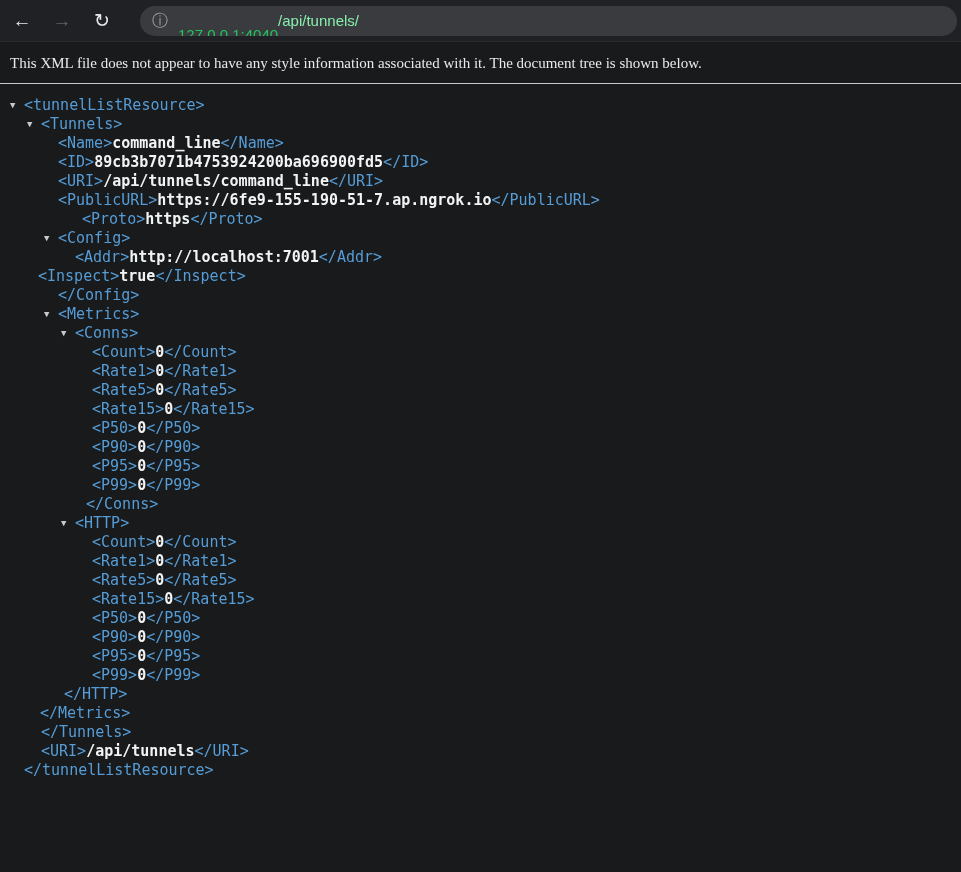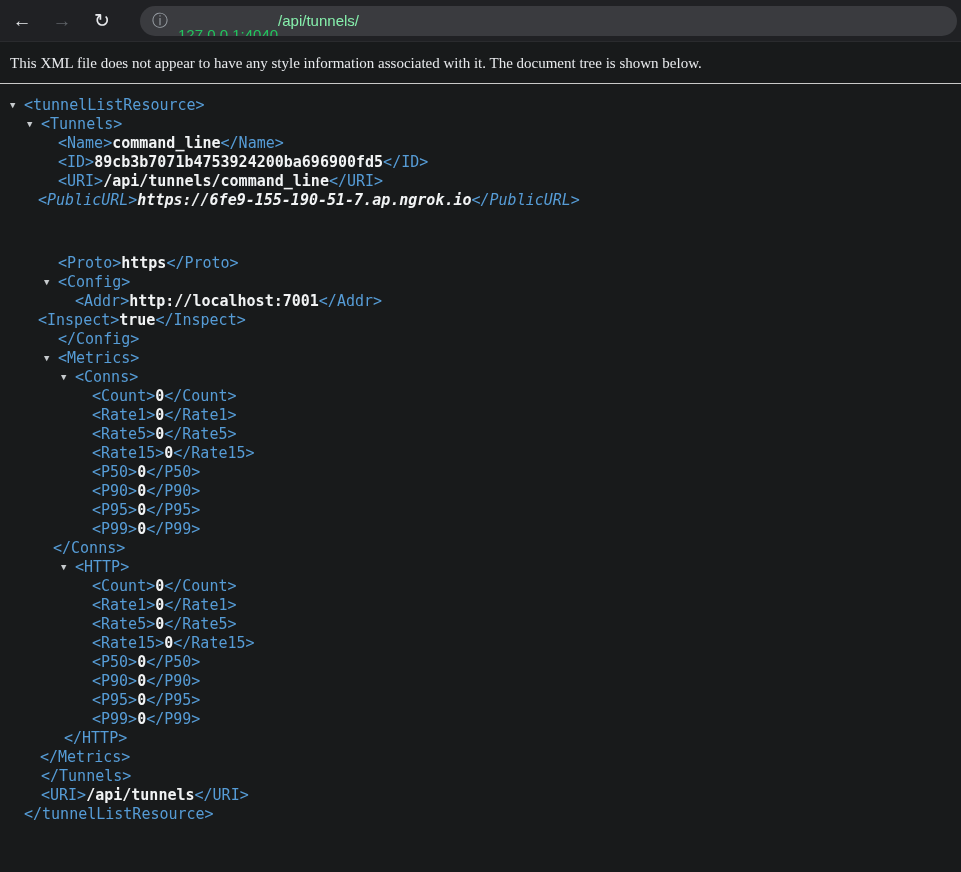--- a/index.html
+++ b/index.html
@@ -102,37 +102,37 @@
 
 <div class="page">
   <div class="notice">This XML file does not appear to have any style information associated with it. The document tree is shown below.</div>
   <hr class="divider">
   <div class="tree">
       <div class="line" style="padding-left: 24px;"><span class="arrow" style="left: 10px;">▼</span><span class="tag">&lt;tunnelListResource&gt;</span></div>
       <div class="line" style="padding-left: 41px;"><span class="arrow" style="left: 27px;">▼</span><span class="tag">&lt;Tunnels&gt;</span></div>
       <div class="line" style="padding-left: 58px;"><span class="tag">&lt;Name&gt;</span><span class="text">command_line</span><span class="tag">&lt;/Name&gt;</span></div>
       <div class="line" style="padding-left: 58px;"><span class="tag">&lt;ID&gt;</span><span class="text">89cb3b7071b4753924200ba696900fd5</span><span class="tag">&lt;/ID&gt;</span></div>
       <div class="line" style="padding-left: 58px;"><span class="tag">&lt;URI&gt;</span><span class="text">/api/tunnels/command_line</span><span class="tag">&lt;/URI&gt;</span></div>
-      <div class="line" style="padding-left: 38px; font-style: italic;"><span class="tag">&lt;PublicURL&gt;</span><span class="text">https://6fe9-155-190-51-7.ap.ngrok.io</span><span class="tag">&lt;/PublicURL&gt;</span></div>
-      <div class="line" style="padding-left: 58px; margin-top: 44px;"><span class="tag">&lt;Proto&gt;</span><span class="text">https</span><span class="tag">&lt;/Proto&gt;</span></div>
+      <div class="line" style="padding-left: 58px;"><span class="tag">&lt;PublicURL&gt;</span><span class="text">https://6fe9-155-190-51-7.ap.ngrok.io</span><span class="tag">&lt;/PublicURL&gt;</span></div>
+      <div class="line" style="padding-left: 82px;"><span class="tag">&lt;Proto&gt;</span><span class="text">https</span><span class="tag">&lt;/Proto&gt;</span></div>
       <div class="line" style="padding-left: 58px;"><span class="arrow" style="left: 44px;">▼</span><span class="tag">&lt;Config&gt;</span></div>
       <div class="line" style="padding-left: 75px;"><span class="tag">&lt;Addr&gt;</span><span class="text">http://localhost:7001</span><span class="tag">&lt;/Addr&gt;</span></div>
       <div class="line" style="padding-left: 38px;"><span class="tag">&lt;Inspect&gt;</span><span class="text">true</span><span class="tag">&lt;/Inspect&gt;</span></div>
       <div class="line" style="padding-left: 58px;"><span class="tag">&lt;/Config&gt;</span></div>
       <div class="line" style="padding-left: 58px;"><span class="arrow" style="left: 44px;">▼</span><span class="tag">&lt;Metrics&gt;</span></div>
       <div class="line" style="padding-left: 75px;"><span class="arrow" style="left: 61px;">▼</span><span class="tag">&lt;Conns&gt;</span></div>
       <div class="line" style="padding-left: 92px;"><span class="tag">&lt;Count&gt;</span><span class="text">0</span><span class="tag">&lt;/Count&gt;</span></div>
       <div class="line" style="padding-left: 92px;"><span class="tag">&lt;Rate1&gt;</span><span class="text">0</span><span class="tag">&lt;/Rate1&gt;</span></div>
       <div class="line" style="padding-left: 92px;"><span class="tag">&lt;Rate5&gt;</span><span class="text">0</span><span class="tag">&lt;/Rate5&gt;</span></div>
       <div class="line" style="padding-left: 92px;"><span class="tag">&lt;Rate15&gt;</span><span class="text">0</span><span class="tag">&lt;/Rate15&gt;</span></div>
       <div class="line" style="padding-left: 92px;"><span class="tag">&lt;P50&gt;</span><span class="text">0</span><span class="tag">&lt;/P50&gt;</span></div>
       <div class="line" style="padding-left: 92px;"><span class="tag">&lt;P90&gt;</span><span class="text">0</span><span class="tag">&lt;/P90&gt;</span></div>
       <div class="line" style="padding-left: 92px;"><span class="tag">&lt;P95&gt;</span><span class="text">0</span><span class="tag">&lt;/P95&gt;</span></div>
       <div class="line" style="padding-left: 92px;"><span class="tag">&lt;P99&gt;</span><span class="text">0</span><span class="tag">&lt;/P99&gt;</span></div>
-      <div class="line" style="padding-left: 53px;"><span class="tag">&lt;/Conns&gt;</span></div>
+      <div class="line" style="padding-left: 86px;"><span class="tag">&lt;/Conns&gt;</span></div>
       <div class="line" style="padding-left: 75px;"><span class="arrow" style="left: 61px;">▼</span><span class="tag">&lt;HTTP&gt;</span></div>
       <div class="line" style="padding-left: 92px;"><span class="tag">&lt;Count&gt;</span><span class="text">0</span><span class="tag">&lt;/Count&gt;</span></div>
       <div class="line" style="padding-left: 92px;"><span class="tag">&lt;Rate1&gt;</span><span class="text">0</span><span class="tag">&lt;/Rate1&gt;</span></div>
       <div class="line" style="padding-left: 92px;"><span class="tag">&lt;Rate5&gt;</span><span class="text">0</span><span class="tag">&lt;/Rate5&gt;</span></div>
       <div class="line" style="padding-left: 92px;"><span class="tag">&lt;Rate15&gt;</span><span class="text">0</span><span class="tag">&lt;/Rate15&gt;</span></div>
       <div class="line" style="padding-left: 92px;"><span class="tag">&lt;P50&gt;</span><span class="text">0</span><span class="tag">&lt;/P50&gt;</span></div>
       <div class="line" style="padding-left: 92px;"><span class="tag">&lt;P90&gt;</span><span class="text">0</span><span class="tag">&lt;/P90&gt;</span></div>
       <div class="line" style="padding-left: 92px;"><span class="tag">&lt;P95&gt;</span><span class="text">0</span><span class="tag">&lt;/P95&gt;</span></div>
       <div class="line" style="padding-left: 92px;"><span class="tag">&lt;P99&gt;</span><span class="text">0</span><span class="tag">&lt;/P99&gt;</span></div>
       <div class="line" style="padding-left: 64px;"><span class="tag">&lt;/HTTP&gt;</span></div>

